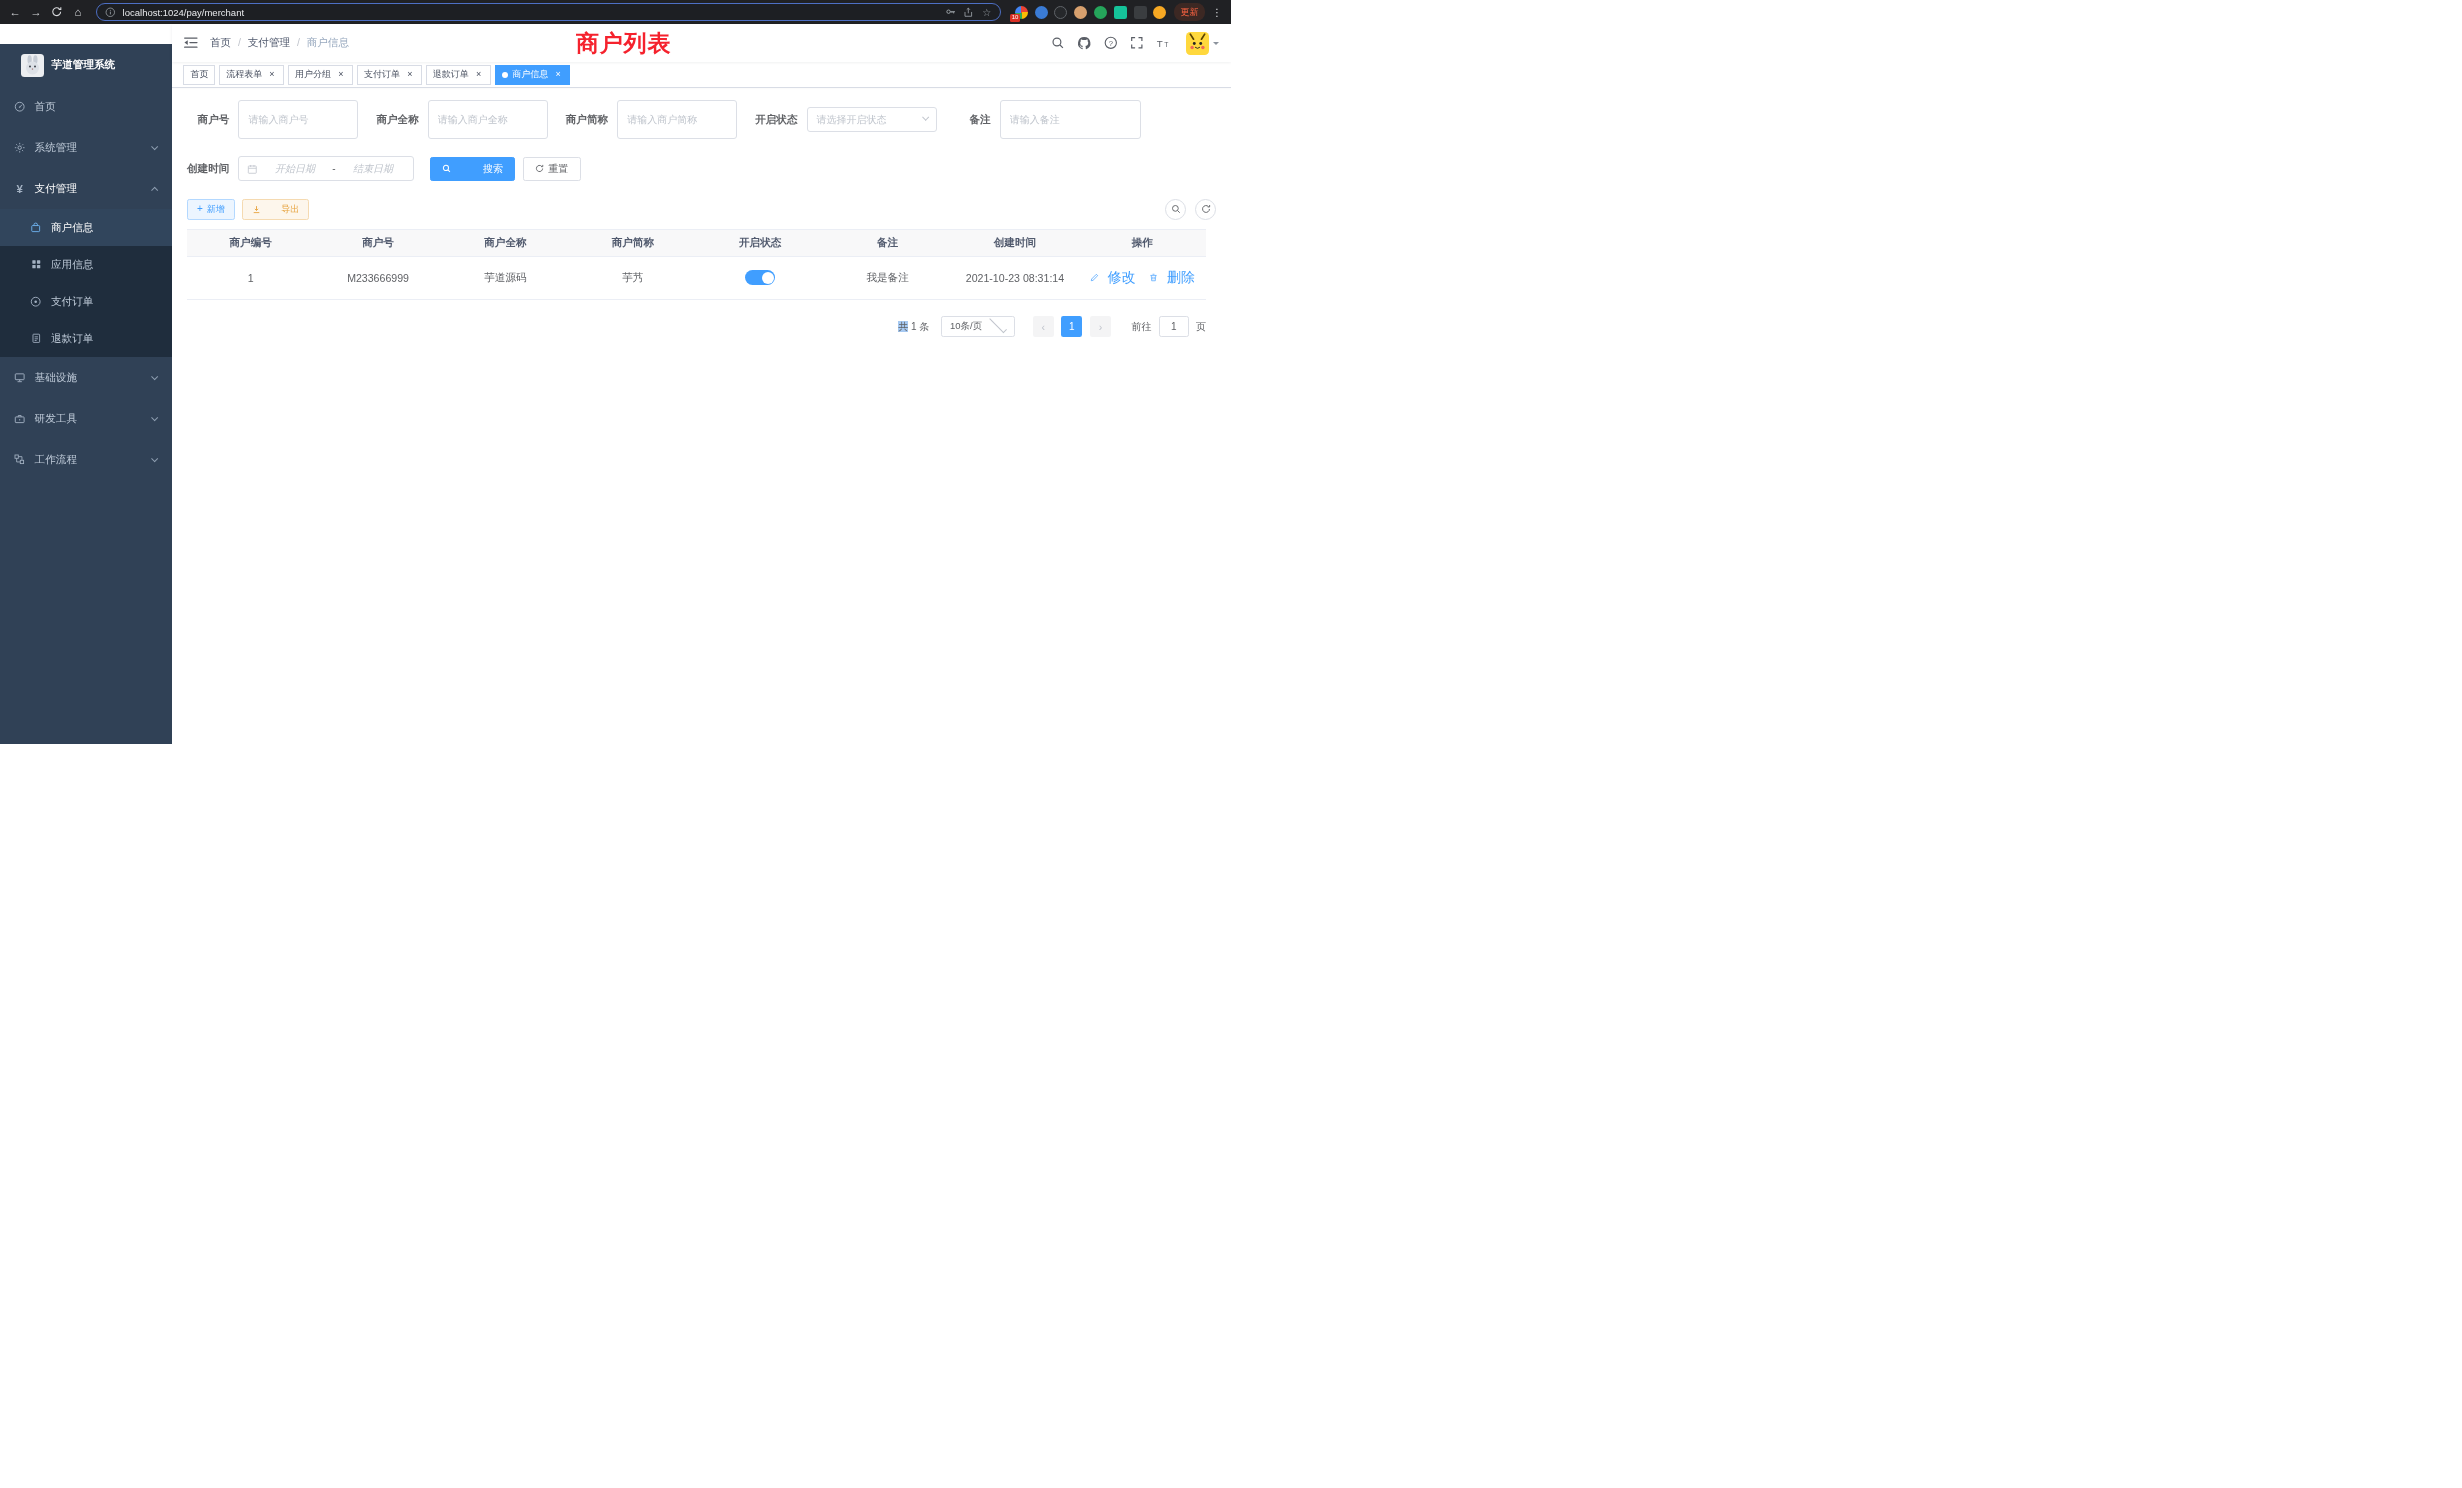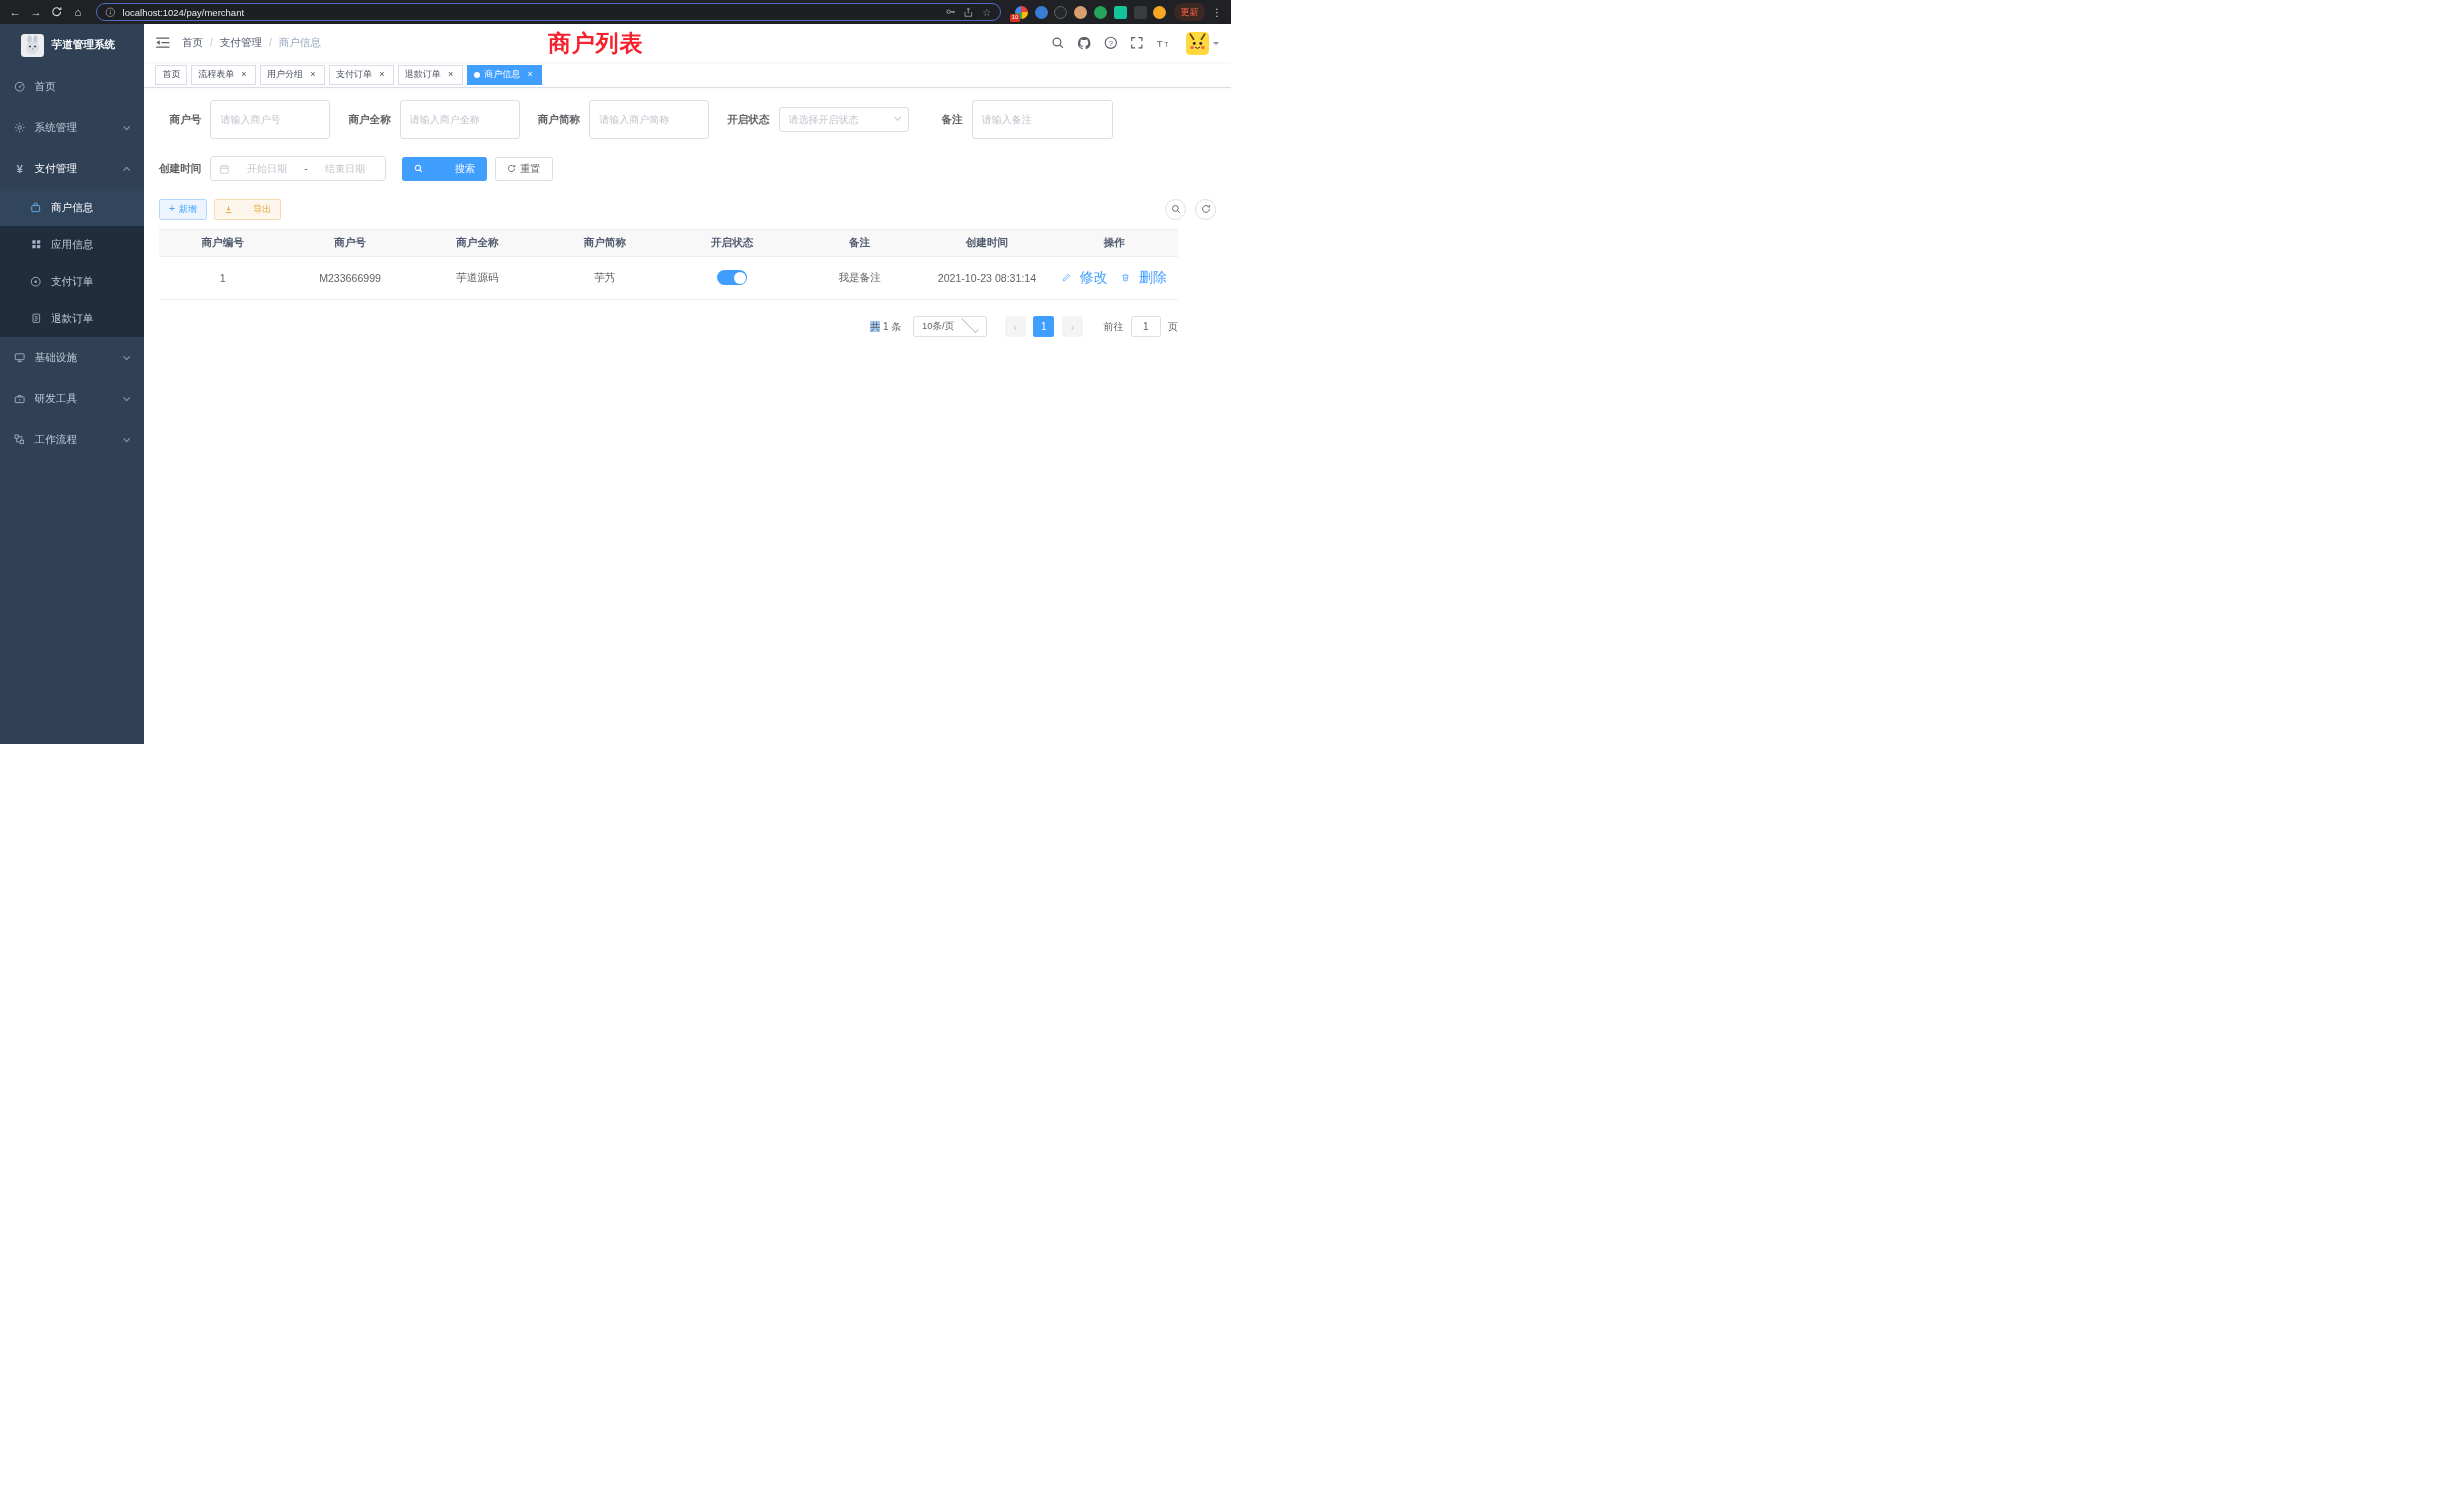--- a/index.html
+++ b/index.html
@@ -15,21 +15,21 @@
   .omni-ic { width:12px; height:12px; flex:none; color:#9aa0a6; display:flex; align-items:center; justify-content:center; font-size:10px; }
   .ext-cluster { display:flex; align-items:center; gap:6.8px; margin:0 4.5px; }
   .ext { width:13px; height:13px; border-radius:50%; position:relative; flex:none; }
   .ext.square { border-radius:2.3px; }
   .ext-badge { position:absolute; left:-4.5px; bottom:-3px; background:#d93025; color:#fff; font-size:6px; line-height:7.6px; padding:0 1.5px; border-radius:1.5px; }
   .update-chip { color:#ff6442; background:rgba(233,84,32,.14); font-size:9px; padding:2.3px 6.8px; border-radius:8.3px; white-space:nowrap; }
   .more-dots { font-size:10.6px; padding:0 3px; color:#d8dadd; }
 
   
   .app { flex:1; display:flex; min-height:0; }
-  .sidebar { width:144px; flex:none; background:#304156; color:#bfcbd9; display:flex; flex-direction:column; overflow:hidden; }
+  .sidebar { width:172px; flex:none; background:#304156; color:#bfcbd9; display:flex; flex-direction:column; overflow:hidden;margin-top:20px; }
   .logo { height:42px; flex:none; display:flex; align-items:center; padding-left:21px; gap:7.6px; }
   .logo-title { color:#fff; font-size:10.6px; font-weight:bold; white-space:nowrap; }
   .menu-item { height:41px; display:flex; align-items:center; padding-left:13.6px; position:relative; font-size:10.6px; cursor:pointer; white-space:nowrap; }
   .menu-item .mi-icon { width:12px; height:12px; margin-right:9px; color:#a3b1c2; display:flex; align-items:center; justify-content:center; font-size:11.4px; flex:none; }
   .menu-item.parent-active { color:#fff; }
   .submenu { background:#1f2d3d; }
   .submenu .menu-item { height:37px; padding-left:30px; font-size:10.6px; }
   .submenu .menu-item.active { background:#31455c; color:#fff; }
   .submenu .menu-item.active .mi-icon { color:#6fb3f0; }
   .chev { position:absolute; right:15px; top:50%; width:5.3px; height:5.3px; border-right:1.1px solid #8d9db0; border-bottom:1.1px solid #8d9db0; }
@@ -64,21 +64,21 @@
   .filter-row + .filter-row { margin-top:17.4px; }
   .f-item { display:flex; align-items:center; margin-right:18px; }
   .f-label { font-size:10.6px; color:#606266; font-weight:600; padding-right:9px; white-space:nowrap; }
   .f-item.first .f-label { padding-left:10.6px; }
   .tinput { height:39px; border:0.8px solid #dcdfe6; border-radius:3px; padding:0 9px; font-size:10px; color:#606266; font-family:inherit; width:120px; background:#fff; }
   .tinput::placeholder { color:#bfc4cc; }
   .fake-select { height:25px; border:0.8px solid #dcdfe6; border-radius:3px; padding:0 7.6px 0 9px; display:flex; align-items:center; background:#fff; cursor:pointer; }
   .fake-select .ph { color:#bfc4cc; font-size:10px; flex:1; }
   .sel-caret { width:5.3px; height:5.3px; border-right:1.1px solid #c0c4cc; border-bottom:1.1px solid #c0c4cc; transform:rotate(45deg) translate(-1.5px,-1.5px); margin-left:6px; flex:none; }
   .date-range { width:176px; height:25px; border:0.8px solid #dcdfe6; border-radius:3px; display:flex; align-items:center; padding:0 7.6px; gap:4.5px; background:#fff; }
-  .date-range .ph { color:#bfc4cc; font-size:10px; flex:1; text-align:center; white-space:nowrap; }
+  .date-range .ph { color:#bfc4cc; font-size:10px; flex:1; text-align:center; white-space:nowrap;font-style:italic; }
   .date-range .sep { color:#606266; font-size:10px; }
   .btn { display:inline-flex; align-items:center; justify-content:center; gap:3.8px; border-radius:2.3px; cursor:pointer; font-family:inherit; white-space:nowrap; }
   .btn-primary { height:24px; padding:0 11.4px; background:#409EFF; border:0.8px solid #409EFF; color:#fff; font-size:10px; margin-left:7.6px;gap:32px; }
   .btn-default { height:24px; padding:0 11.4px; background:#fff; border:0.8px solid #dcdfe6; color:#606266; font-size:10px; margin-left:7.6px; }
   .btn-plain-primary { height:21px; padding:0 9px; background:#ecf5ff; border:0.8px solid #b3d8ff; color:#409EFF; font-size:9px; }
   .btn-plain-warning { height:21px; padding:0 9px; background:#fdf6ec; border:0.8px solid #f5dab1; color:#E6A23C; font-size:9px; margin-left:7.6px;gap:20px; }
   .plus-glyph { font-size:10px; line-height:1; }
 
   .tools-row { display:flex; align-items:center; margin-top:17.4px; }
   .tools-row .spacer { flex:1; }

